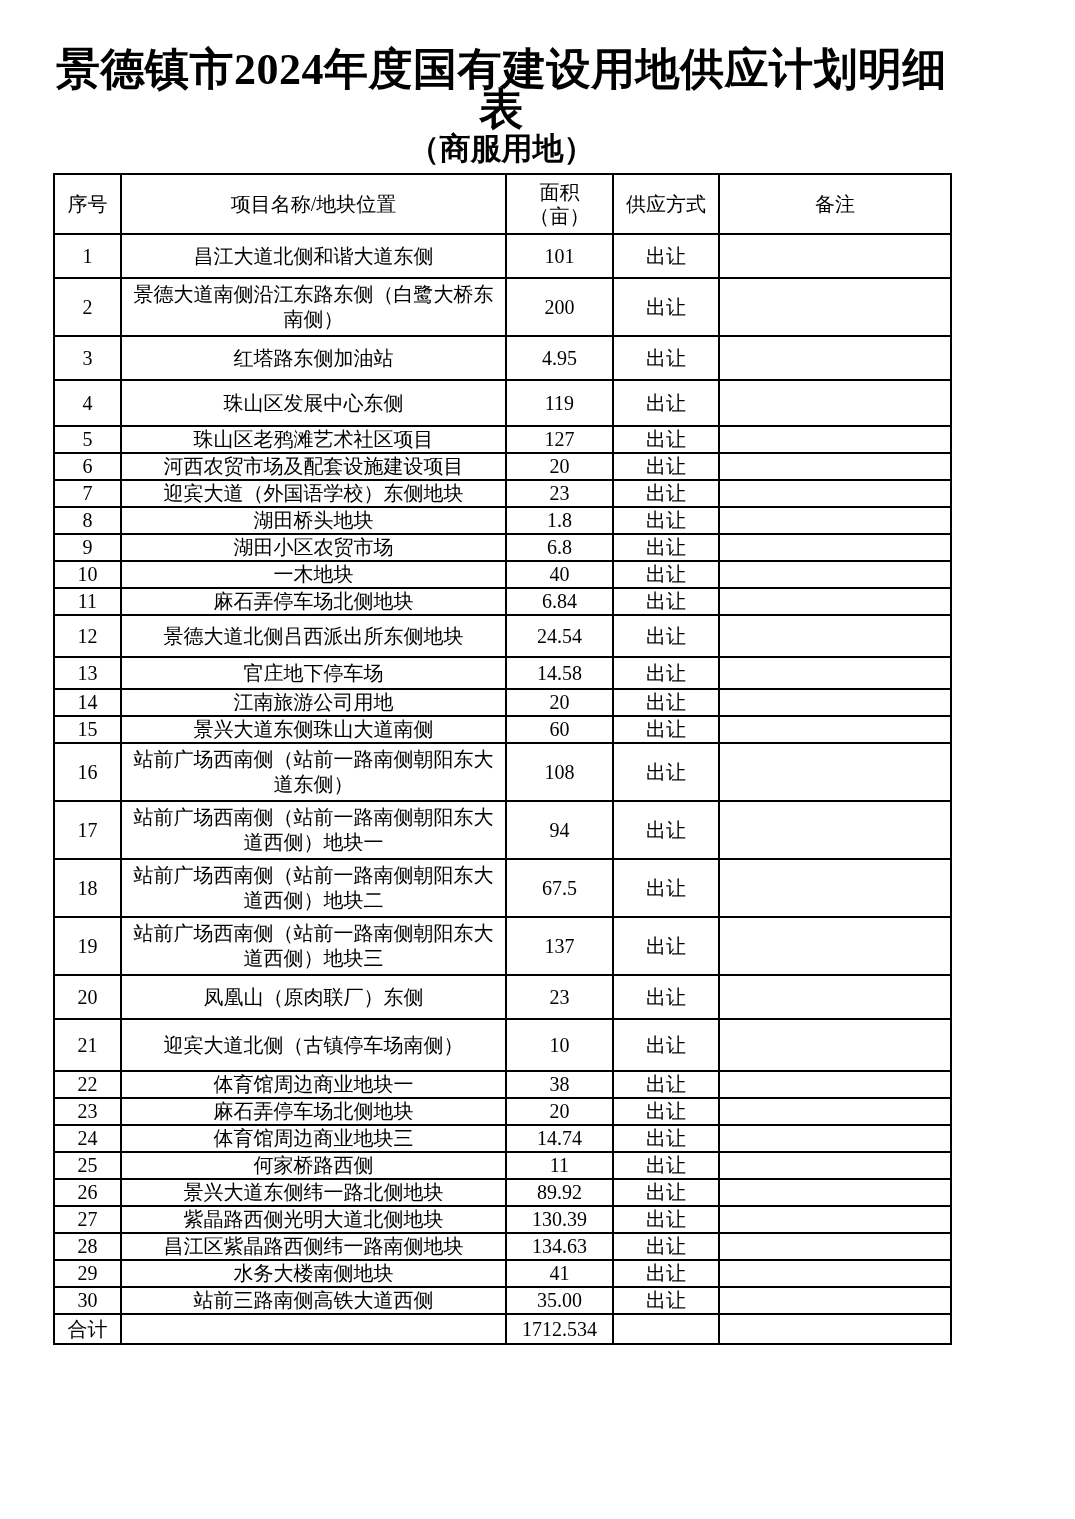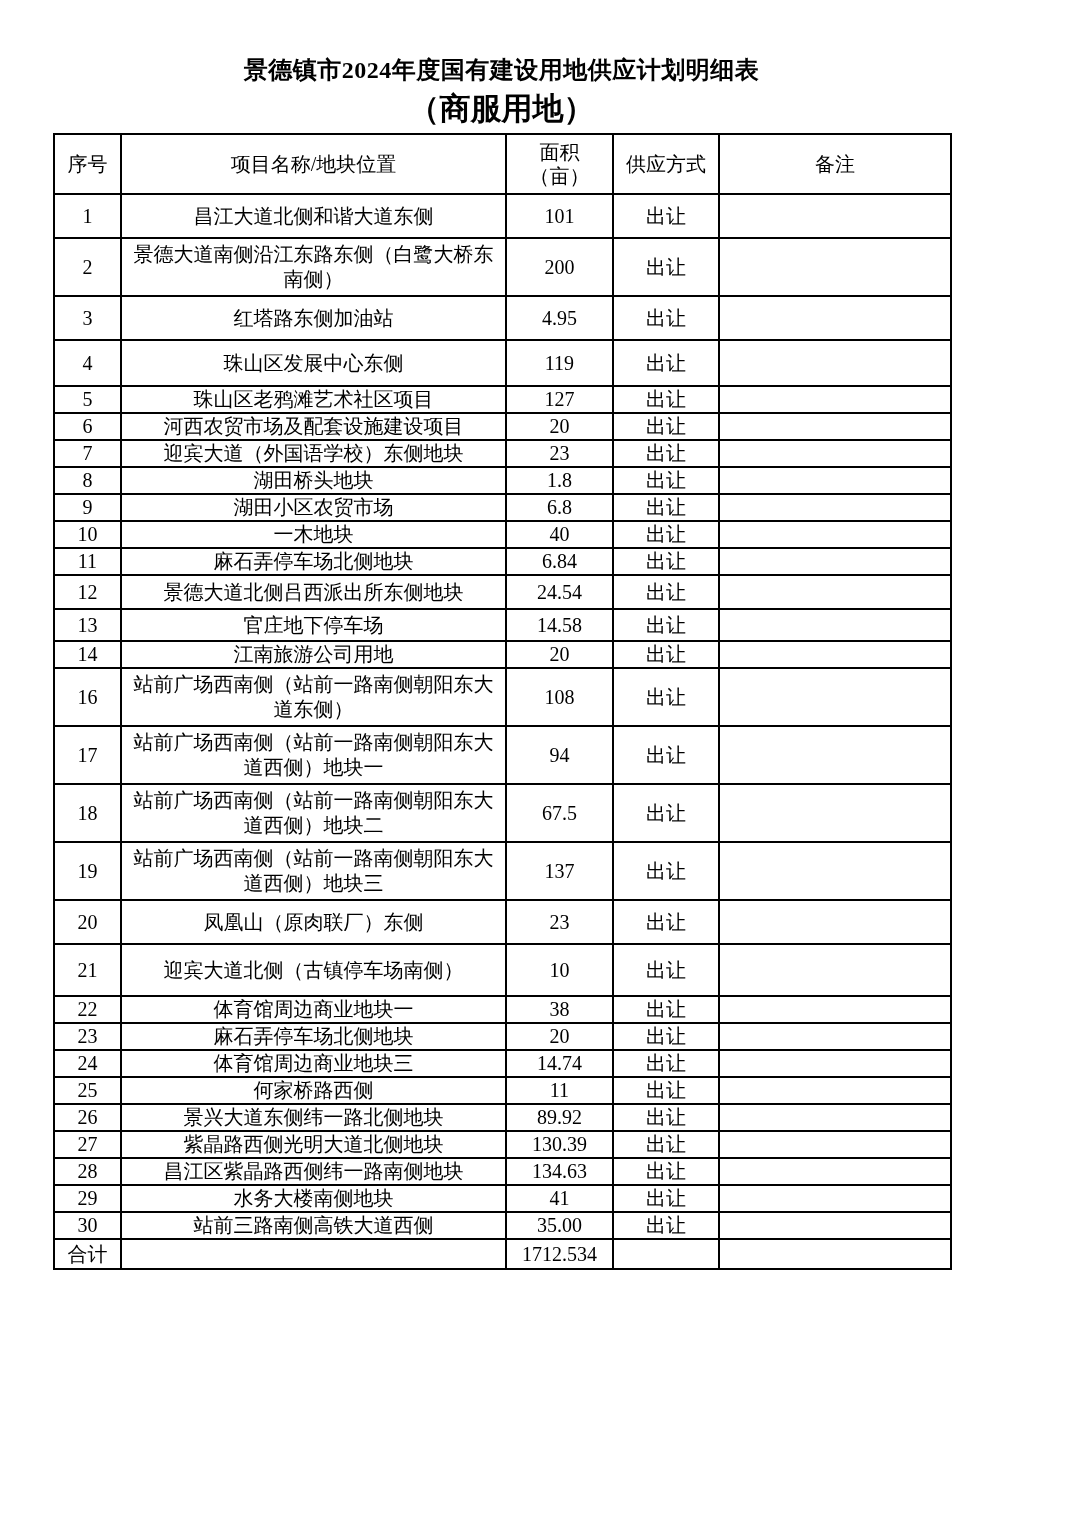--- a/index.html
+++ b/index.html
@@ -19,21 +19,21 @@
     left: 53px;
     top: 0;
     width: 897px;
   }
   .title-block {
     margin-top: 50px;
     text-align: center;
     font-weight: bold;
   }
   .title-line1 {
-    font-size: 24px;
+    font-size: 44px;
     line-height: 40px;
     letter-spacing: 0.5px;
   }
   .title-line2 {
     font-size: 31px;
     line-height: 38px;
   }
   table.supply-table {
     border-collapse: collapse;
     table-layout: fixed;
@@ -161,38 +161,45 @@
           <td>出让</td>
           <td></td>
         </tr>
         <tr style="height: 26px;">
           <td>11</td>
           <td>麻石弄停车场北侧地块</td>
           <td>6.84</td>
           <td>出让</td>
           <td></td>
         </tr>
-        <tr style="height: 34px;">
+        <tr style="height: 42px;">
           <td>12</td>
           <td>景德大道北侧吕西派出所东侧地块</td>
           <td>24.54</td>
           <td>出让</td>
           <td></td>
         </tr>
         <tr style="height: 32px; padding-left: 36px;">
           <td>13</td>
           <td>官庄地下停车场</td>
           <td>14.58</td>
           <td>出让</td>
           <td></td>
         </tr>
         <tr style="height: 26px;">
           <td>14</td>
           <td>江南旅游公司用地</td>
           <td>20</td>
+          <td>出让</td>
+          <td></td>
+        </tr>
+        <tr style="height: 26px;">
+          <td>15</td>
+          <td>景兴大道东侧珠山大道南侧</td>
+          <td>60</td>
           <td>出让</td>
           <td></td>
         </tr>
         <tr style="height: 58px;">
           <td>16</td>
           <td>站前广场西南侧（站前一路南侧朝阳东大道东侧）</td>
           <td>108</td>
           <td>出让</td>
           <td></td>
         </tr>

